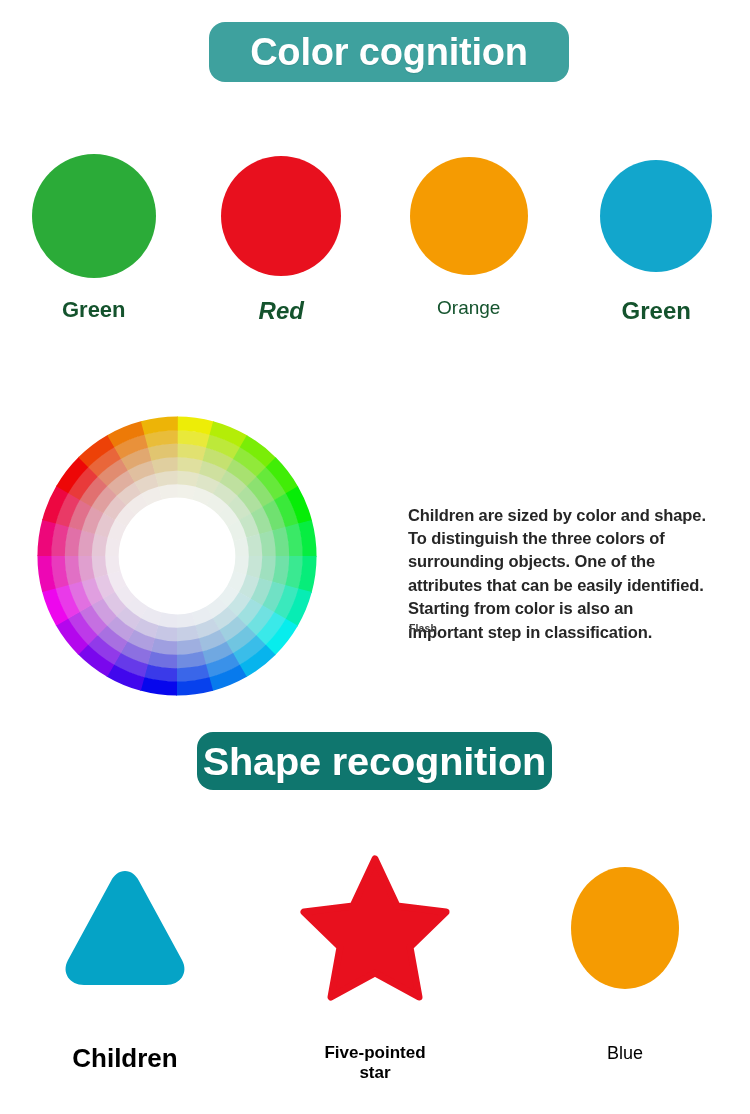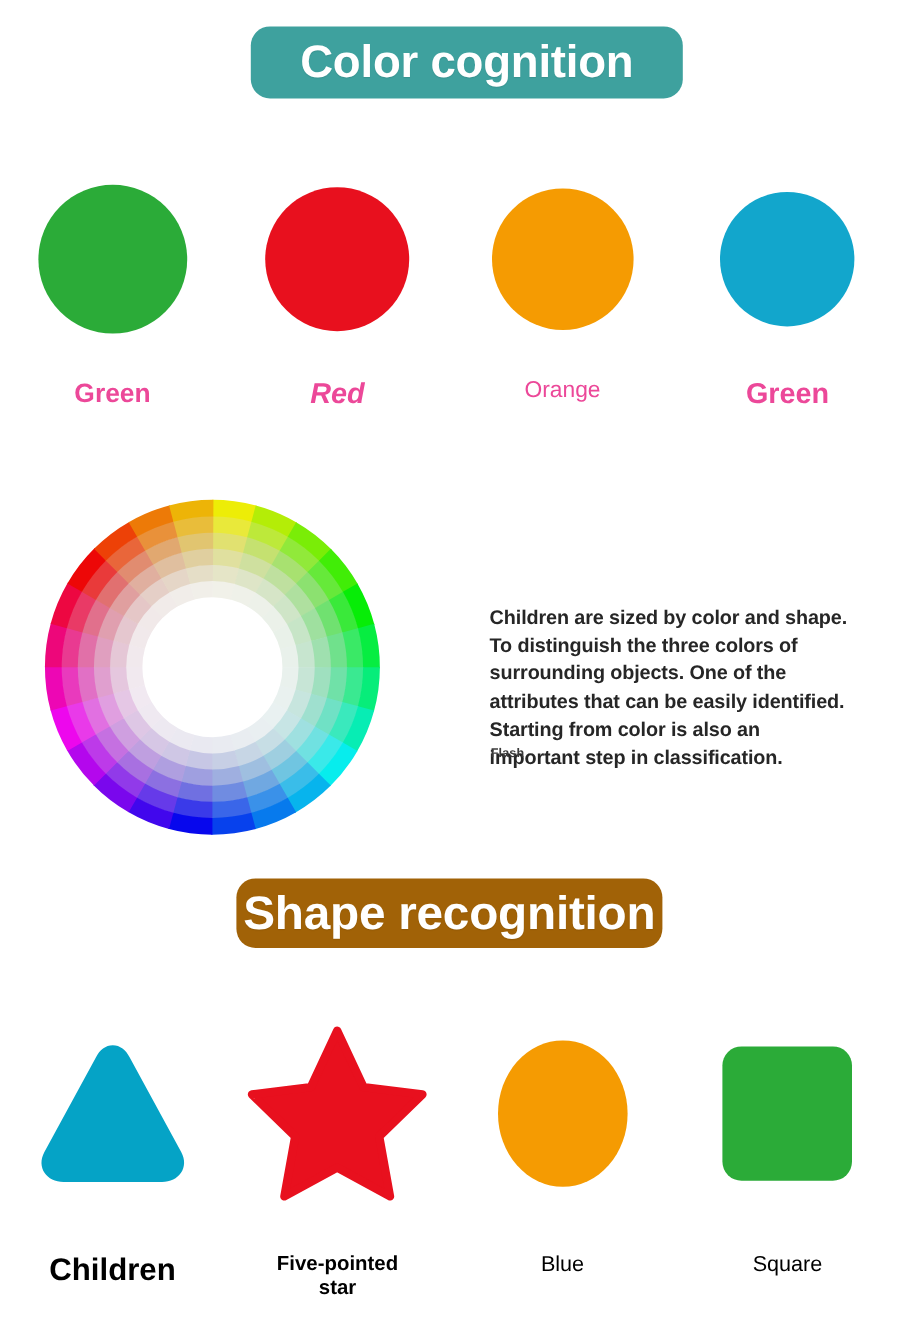--- a/index.html
+++ b/index.html
@@ -83,23 +83,23 @@
   .swatch-box {
     height: 135px;
     display: flex;
     align-items: center;
     justify-content: center;
   }
   .swatch {
     border-radius: 50%;
   }
   .color-label {
-    margin-top: 32px;
+    margin-top: 14px;
     text-align: center;
-    color: #ec4899;
+    color: #14532d;
     line-height: 1.15;
   }
 
   
   #wheel-block {
     position: absolute;
     left: 0;
     top: 409px;
     width: 750px;
     height: 300px;
@@ -344,21 +344,21 @@
           <path d="M74.01456787170693 3.0210470405775425 A100.4 100.4 0 0 1 100.61330488482415 -0.39812676100213196 L100.55181149995798 9.668352084224509 A90.33333333333334 90.33333333333334 0 0 0 76.62001292573896 12.744700358554155 Z" fill="rgb(237,180,7)" shape-rendering="geometricPrecision"></path>
         </g>
       <circle cx="100" cy="100" r="21.5" fill="#ffffff"></circle>
     </svg>
 
     <p id="info-text">Children are sized by color and shape. To distinguish the three colors of surrounding objects. One of the attributes that can be easily identified. Starting from color is also an important step in classification.</p>
 
     <div id="info-credit">Flash</div>
   </div>
 
-  <div class="pill" id="pill-shape" style="background: #a16207; color: rgb(255, 255, 255);">
+  <div class="pill" id="pill-shape" style="background: #0f766e; color: rgb(255, 255, 255);">
     <span class="pill-text">Shape recognition</span>
   </div>
 
   <div class="row" id="shape-row">
 
     <div class="cell">
       <div class="shape-box">
         <svg width="130" height="122" viewBox="0 0 130 122">
           <path id="shp-0" d="M65 4
                    C 71 4 76 8 79 14
@@ -393,24 +393,16 @@
 
     <div class="cell">
       <div class="shape-box">
         <svg width="110" height="124" viewBox="0 0 110 124">
           <ellipse id="shp-2" cx="55" cy="62" rx="54" ry="61" fill="#f59b02"></ellipse>
         </svg>
       </div>
       <div class="shape-label" id="sl-2" style="font-size: 18px; font-weight: 400;">Blue</div>
     </div>
 
-    <div class="cell">
-      <div class="shape-box">
-        <svg width="110" height="114" viewBox="0 0 110 114">
-          <rect id="shp-3" x="1" y="1" width="108" height="112" rx="16" ry="16" fill="#2bab38"></rect>
-        </svg>
-      </div>
-      <div class="shape-label" id="sl-3" style="font-size: 18px; font-weight: 400;">Square</div>
-    </div>
 
   </div>
 
 </div>
 
 </body></html>

